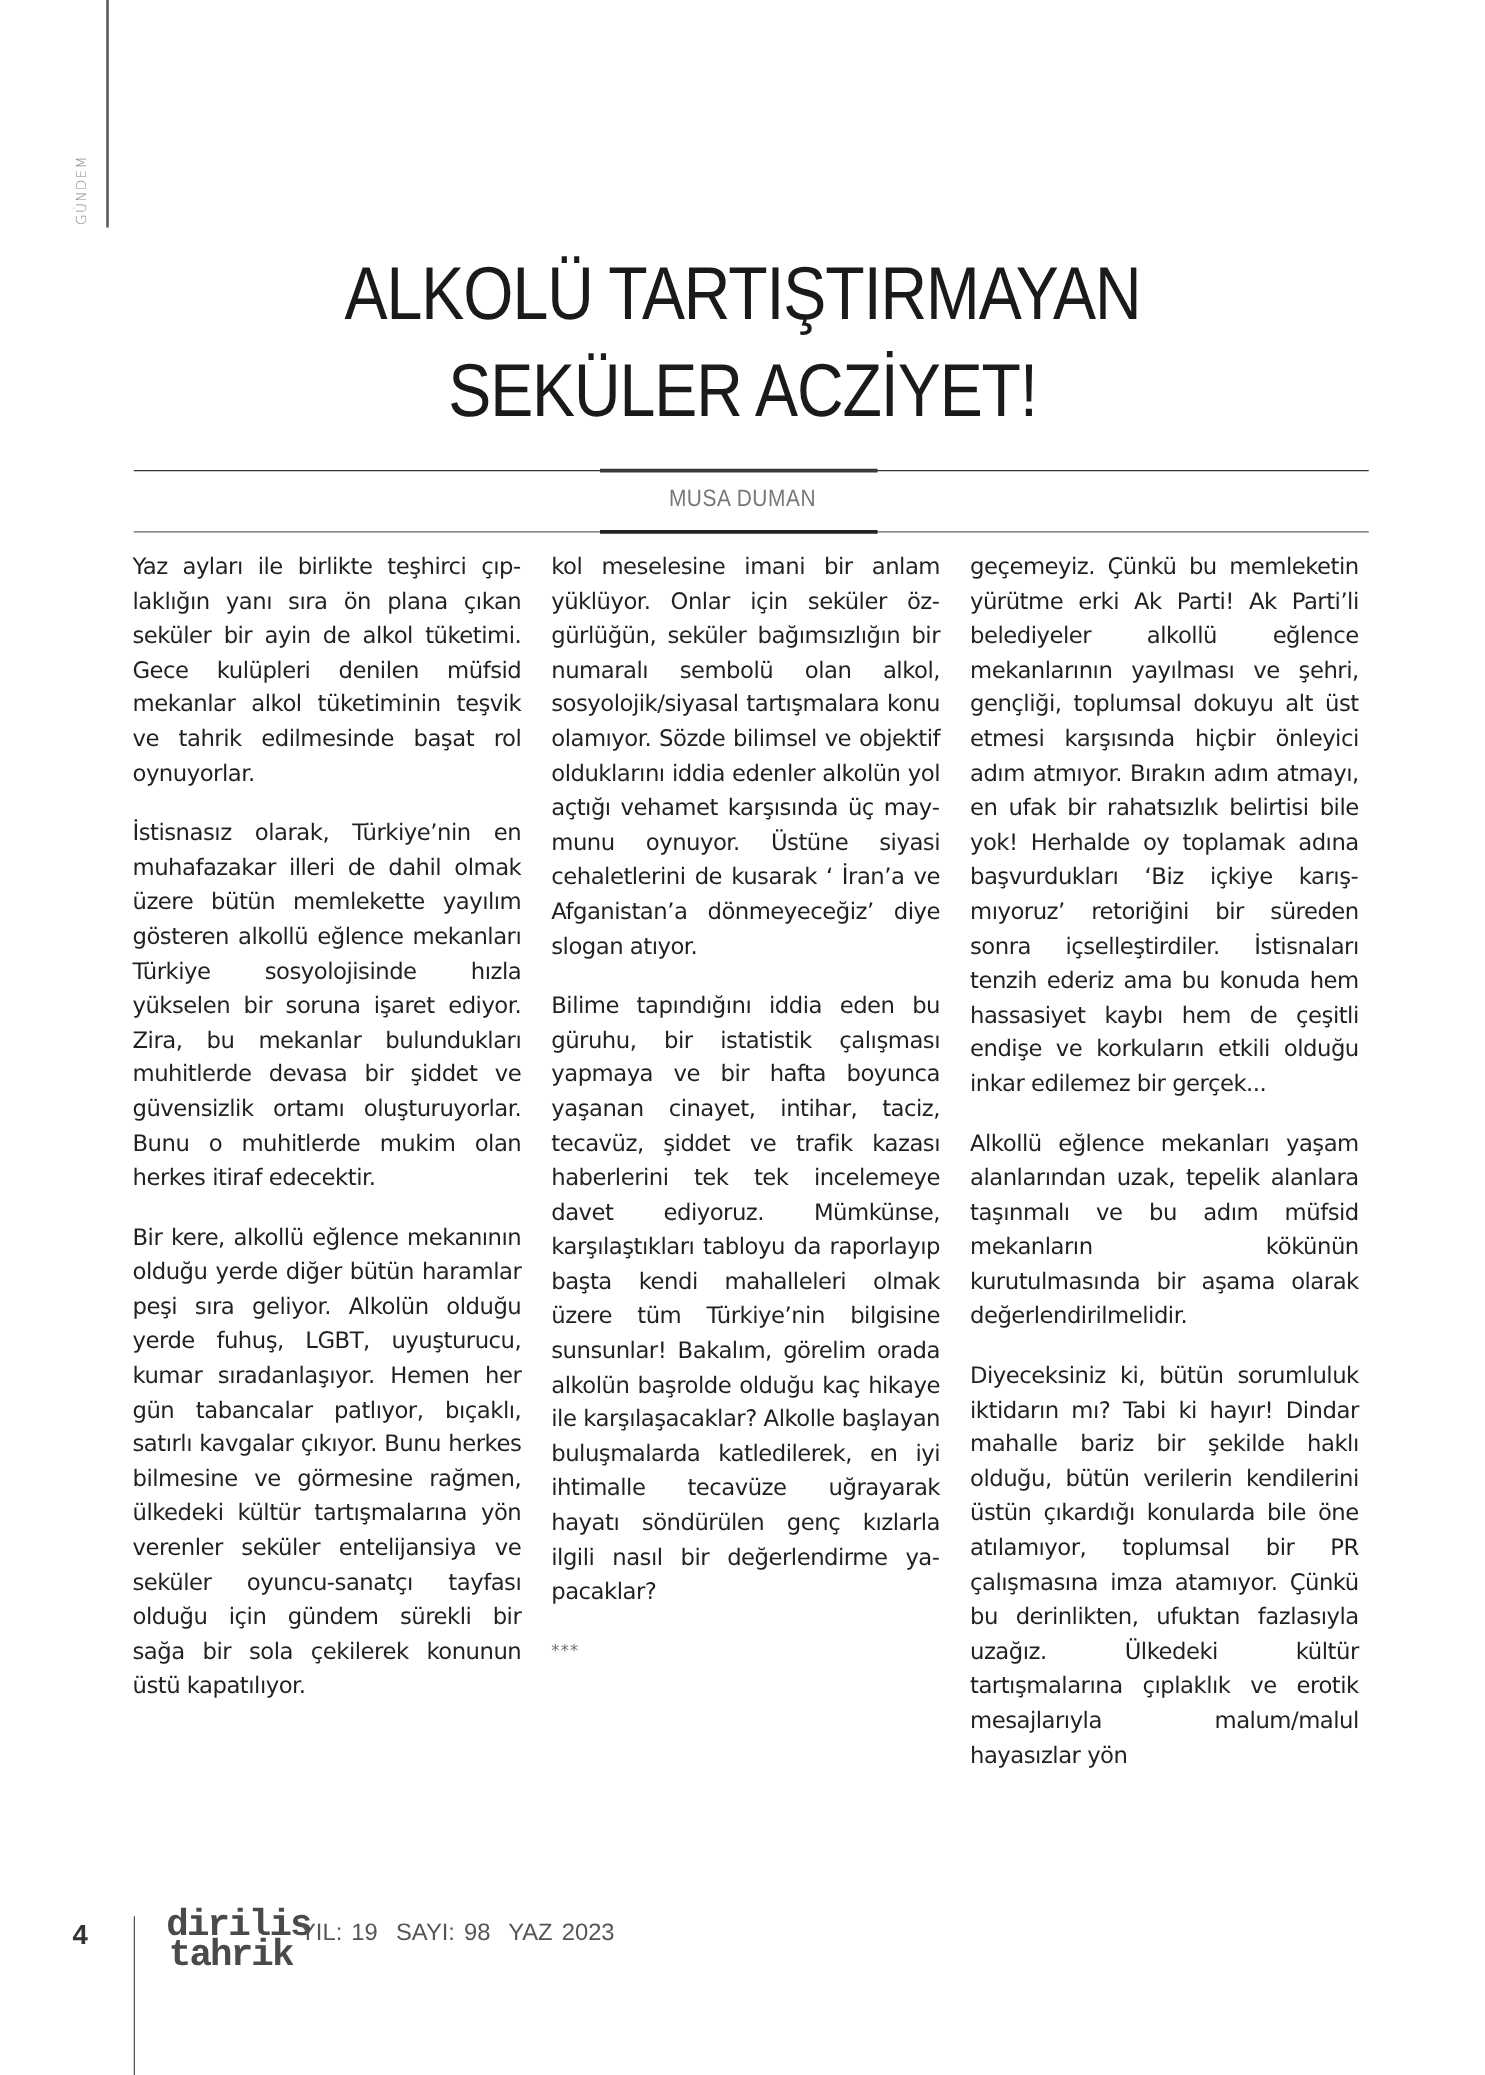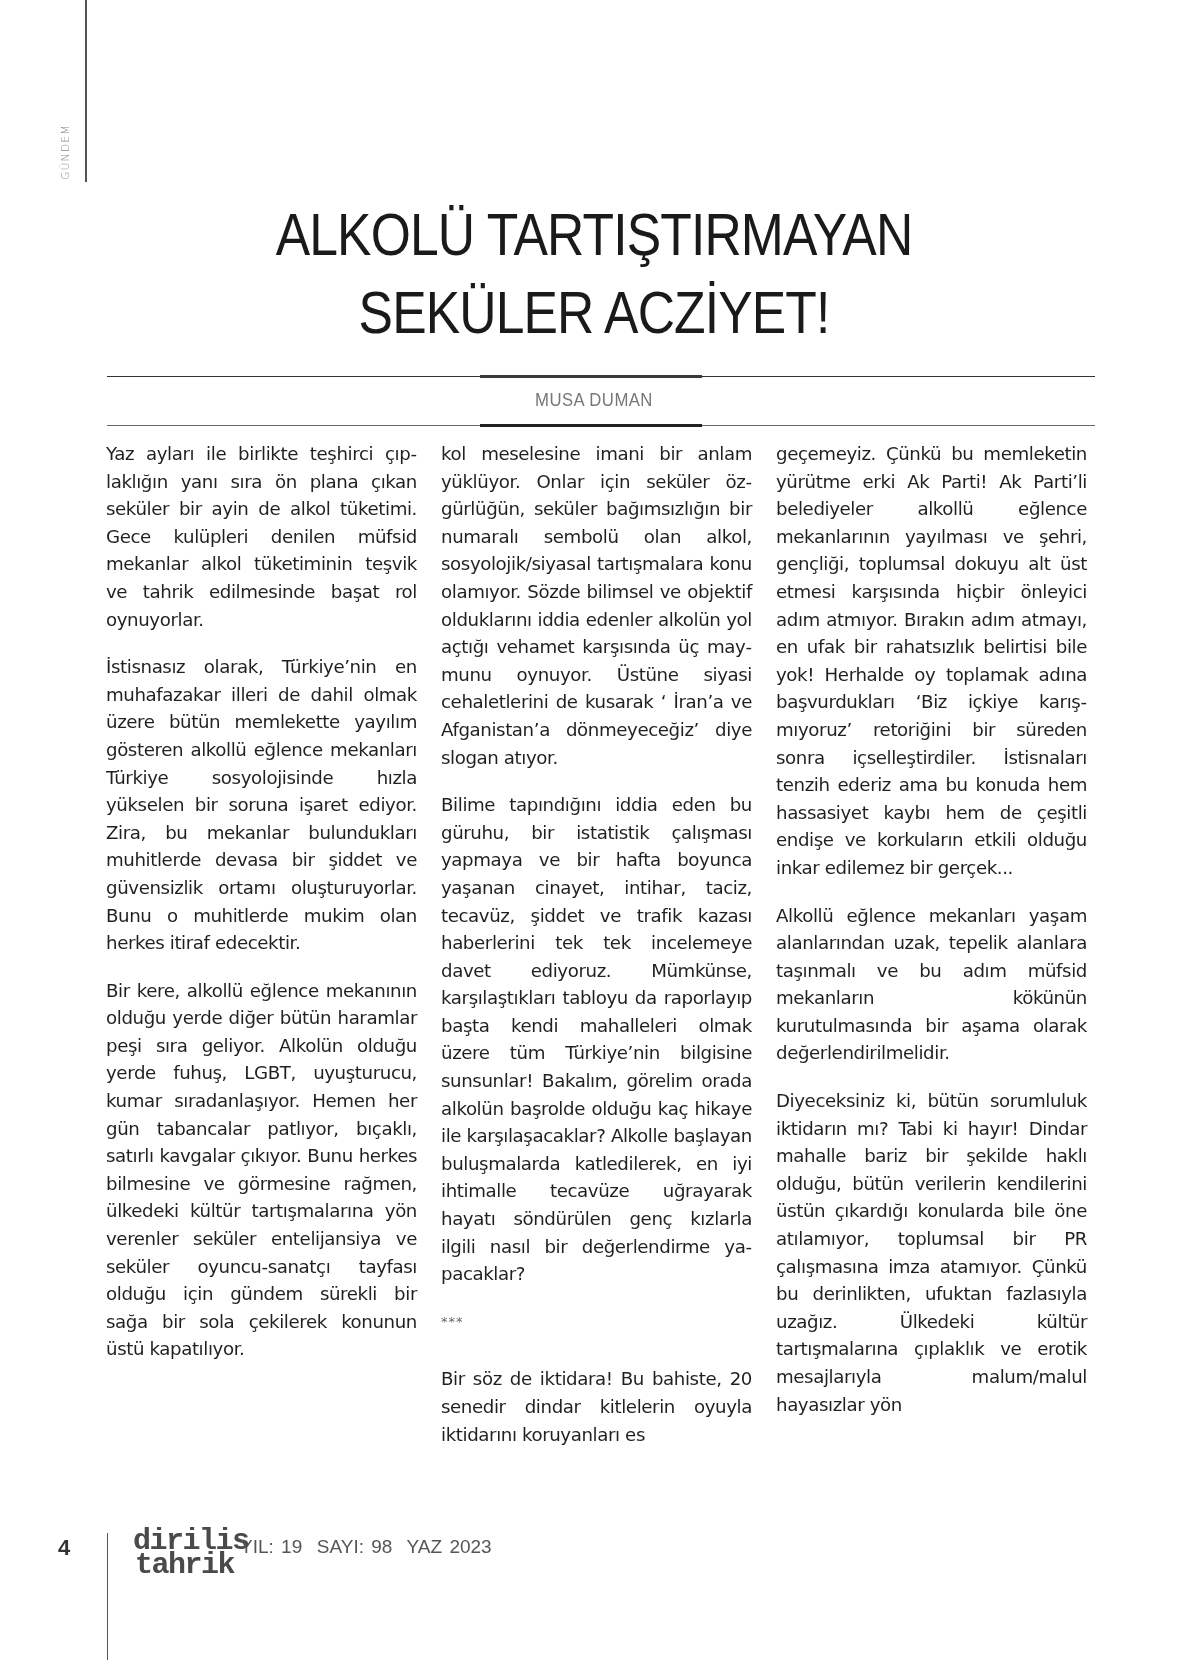--- a/index.html
+++ b/index.html
@@ -53,21 +53,20 @@
 <div class="columns">
   <div class="col">
     <p>Yaz ayları ile birlikte teşhirci çıp­laklığın yanı sıra ön plana çıkan seküler bir ayin de alkol tüketi­mi. Gece kulüpleri denilen müf­sid mekanlar alkol tüketiminin teşvik ve tahrik edilmesinde ba­şat rol oynuyorlar.</p>
     <p>İstisnasız olarak, Türkiye’nin en muhafazakar illeri de dahil ol­mak üzere bütün memlekette yayılım gösteren alkollü eğlen­ce mekanları Türkiye sosyoloji­sinde hızla yükselen bir soruna işaret ediyor. Zira, bu mekanlar bulundukları muhitlerde devasa bir şiddet ve güvensizlik ortamı oluşturuyorlar. Bunu o muhit­lerde mukim olan herkes itiraf edecektir.</p>
     <p>Bir kere, alkollü eğlence meka­nının olduğu yerde diğer bütün haramlar peşi sıra geliyor. Alko­lün olduğu yerde fuhuş, LGBT, uyuşturucu, kumar sıradanlaşı­yor. Hemen her gün tabancalar patlıyor, bıçaklı, satırlı kavgalar çıkıyor. Bunu herkes bilmesine ve görmesine rağmen, ülkede­ki kültür tartışmalarına yön ve­renler seküler entelijansiya ve seküler oyuncu-sanatçı tayfası olduğu için gündem sürekli bir sağa bir sola çekilerek konunun üstü kapatılıyor.</p>
   </div>
   <div class="col">
     <p>kol meselesine imani bir anlam yüklüyor. Onlar için seküler öz­gürlüğün, seküler bağımsızlığın bir numaralı sembolü olan al­kol, sosyolojik/siyasal tartış­malara konu olamıyor. Sözde bilimsel ve objektif olduklarını iddia edenler alkolün yol açtığı vehamet karşısında üç may­munu oynuyor. Üstüne siyasi cehaletlerini de kusarak ‘ İran’a ve Afganistan’a dönmeyeceğiz’ diye slogan atıyor.</p>
     <p>Bilime tapındığını iddia eden bu güruhu, bir istatistik çalışması yapmaya ve bir hafta boyunca yaşanan cinayet, intihar, taciz, tecavüz, şiddet ve trafik kazası haberlerini tek tek inceleme­ye davet ediyoruz. Mümkünse, karşılaştıkları tabloyu da rapor­layıp başta kendi mahalleleri olmak üzere tüm Türkiye’nin bilgisine sunsunlar! Bakalım, görelim orada alkolün başrolde olduğu kaç hikaye ile karşıla­şacaklar? Alkolle başlayan bu­luşmalarda katledilerek, en iyi ihtimalle tecavüze uğrayarak hayatı söndürülen genç kızlarla ilgili nasıl bir değerlendirme ya­pacaklar?</p>
     <p class="stars">***</p>
-    <p>Bir söz de iktidara! Bu bahis­te, 20 senedir dindar kitlelerin oyuyla iktidarını koruyanları es</p>
   </div>
   <div class="col">
     <p>geçemeyiz. Çünkü bu mem­leketin yürütme erki Ak Parti! Ak Parti’li belediyeler alkollü eğlence mekanlarının yayılma­sı ve şehri, gençliği, toplumsal dokuyu alt üst etmesi karşısın­da hiçbir önleyici adım atmıyor. Bırakın adım atmayı, en ufak bir rahatsızlık belirtisi bile yok! Herhalde oy toplamak adına başvurdukları ‘Biz içkiye karış­mıyoruz’ retoriğini bir süreden sonra içselleştirdiler. İstisnaları tenzih ederiz ama bu konuda hem hassasiyet kaybı hem de çeşitli endişe ve korkuların etkili olduğu inkar edilemez bir ger­çek...</p>
     <p>Alkollü eğlence mekanları ya­şam alanlarından uzak, tepelik alanlara taşınmalı ve bu adım müfsid mekanların kökünün kurutulmasında bir aşama ola­rak değerlendirilmelidir.</p>
     <p>Diyeceksiniz ki, bütün sorum­luluk iktidarın mı? Tabi ki hayır! Dindar mahalle bariz bir şekil­de haklı olduğu, bütün verile­rin kendilerini üstün çıkardığı konularda bile öne atılamıyor, toplumsal bir PR çalışmasına imza atamıyor. Çünkü bu derin­likten, ufuktan fazlasıyla uzağız. Ülkedeki kültür tartışmalarına çıplaklık ve erotik mesajlarıy­la malum/malul hayasızlar yön</p>
   </div>
 </div>
 
 <div class="page-num">4</div>
 <div class="footer-rule"></div>

